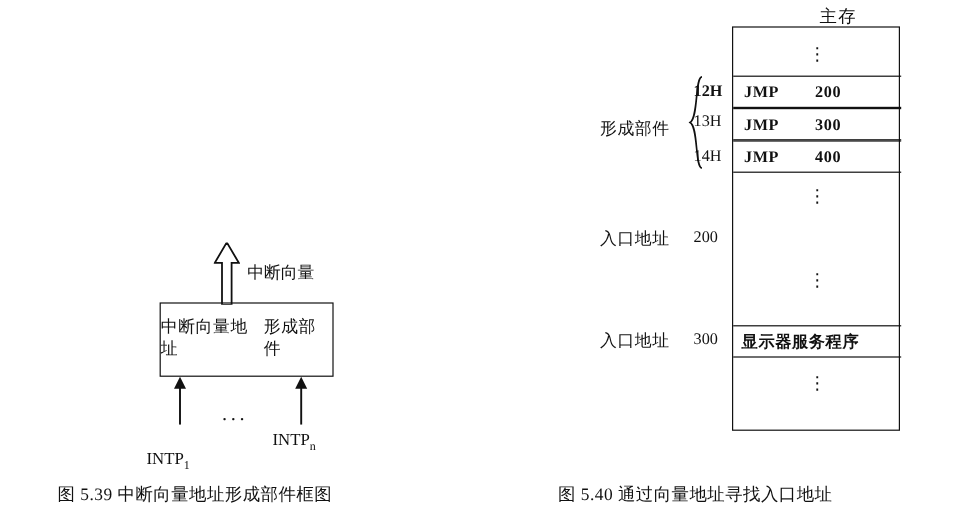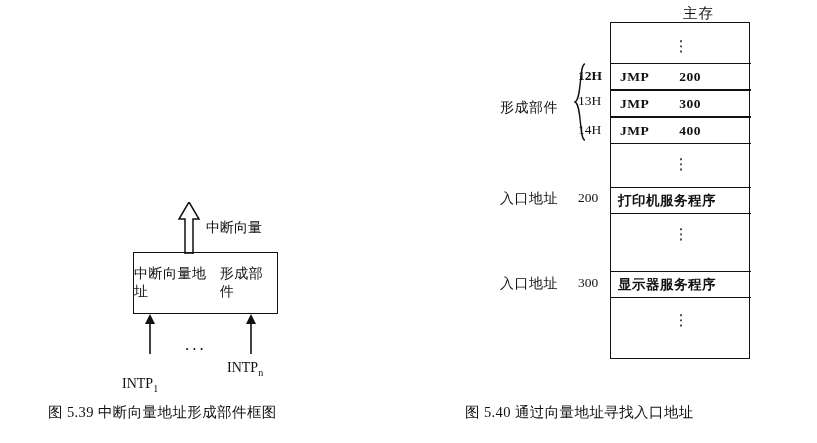--- a/index.html
+++ b/index.html
@@ -269,21 +269,20 @@
       </div>
       <div class="mem-cell" style="top:94px; height:27px;">
         <span class="jmp">JMP</span>
         <span class="addr">400</span>
       </div>
 
       <div class="vdots" style="top:134px;">
         <span>⋮</span>
       </div>
 
-      <div class="mem-cell proc" style="top:164px; height:27px;">打印机服务程序</div>
 
       <div class="vdots" style="top:204px;">
         <span>⋮</span>
       </div>
 
       <div class="mem-cell proc" style="top:248px; height:27px;">显示器服务程序</div>
 
       <div class="vdots" style="top:290px;">
         <span>⋮</span>
       </div>

